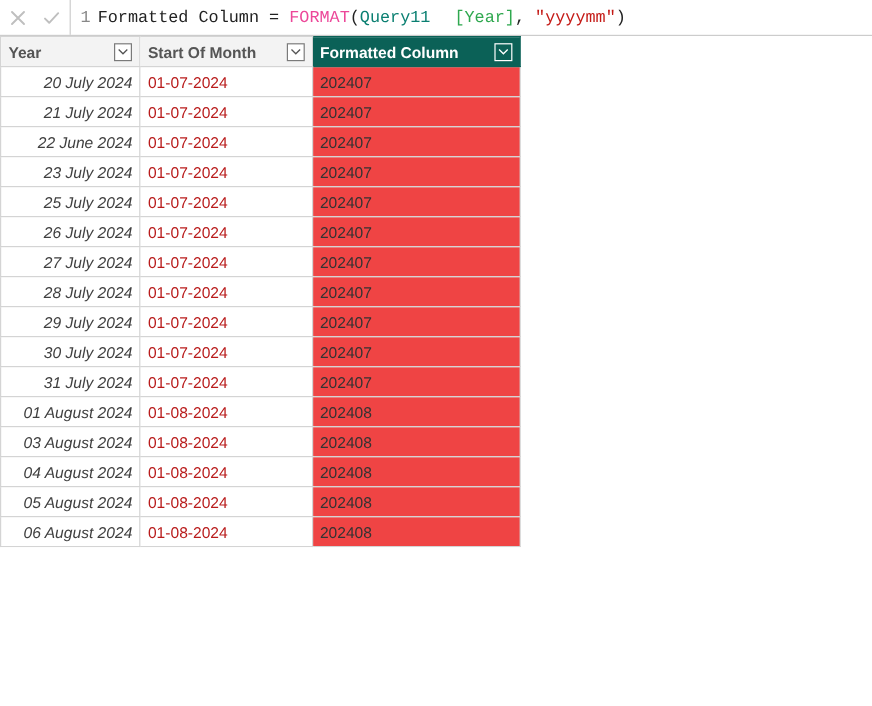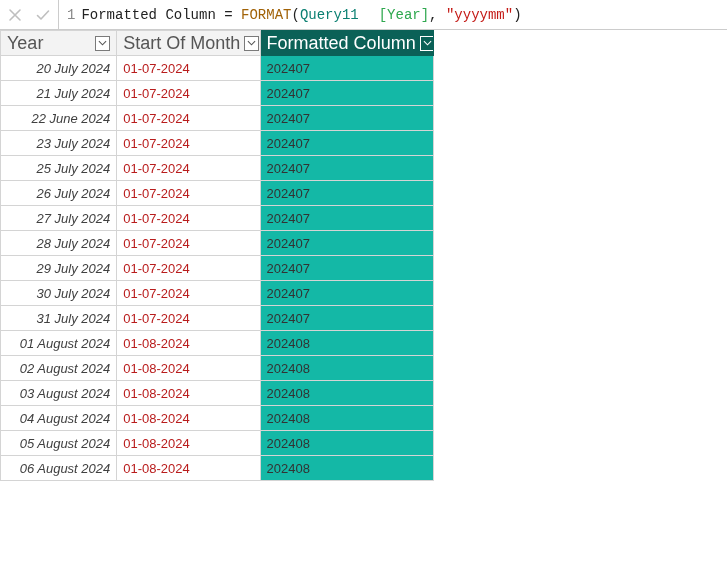--- a/index.html
+++ b/index.html
@@ -48,21 +48,21 @@
   .fb-code {
     display: flex;
     align-items: center;
     font-family: Consolas, "Courier New", monospace;
     font-size: 14px;
     white-space: pre;
     flex: 1;
     overflow: hidden;
   }
   .tk-text { color: #222; }
-  .tk-func { color: #a16207; }
+  .tk-func { color: #ec4899; }
   .tk-paren{ color: #222; }
   .tk-tbl  { color: #0a7f71; }
   .tk-col  { color: #2fa84f; margin-left: 20px; }
   .tk-comma{ color: #222; }
   .tk-str  { color: #c41a16; }
 
   .grid {
     border-collapse: collapse;
     width: 434px;
     table-layout: fixed;
@@ -72,22 +72,22 @@
     height: 25px;
     padding: 0 6px;
     vertical-align: middle;
     overflow: hidden;
     white-space: nowrap;
     text-overflow: ellipsis;
   }
   .grid th {
     background: #f3f3f3;
     color: #555;
-    font-weight: 400;
-    font-size: 18px;
+    font-weight: 700;
+    font-size: 13px;
     position: relative;
   }
   .th-inner {
     display: flex;
     align-items: center;
     justify-content: center;
     gap: 4px;
     height: 100%;
   }
   .th-inner.left { justify-content: flex-start; }
@@ -104,21 +104,21 @@
   }
   .filter-box svg { width: 9px; height: 6px; }
   th.col-year { width: 116px; text-align: center;}
   th.col-som  { width: 143px; }
   th.col-fmt  { width: 173px; background:#0b6157; color:#fff; border:1px solid #0b6157;}
   th.col-fmt .filter-box { background:#0b6157; border:1px solid #fff; }
   th.col-fmt .filter-box svg polyline { stroke:#fff; }
 
   td.cell-year { text-align: right; font-style: italic; color:#404040;}
   td.cell-som  { text-align: left; color:#b91c1c;}
-  td.cell-fmt  { text-align: left; background:#14b8a6; color:#333;}
+  td.cell-fmt  { text-align: left; background:#ef4444; color:#333;}
 
   .grid tbody tr td { font-size: 13px; }
   .grid-wrapper { overflow: hidden; }
 </style>
 </head>
 <body>
 
 <div class="formula-bar">
   <div class="fb-buttons">
     <div class="fb-btn">
@@ -229,25 +229,20 @@
           <td class="cell-year">31 July 2024</td>
           <td class="cell-som">01-07-2024</td>
           <td class="cell-fmt">202407</td>
         </tr>
         <tr>
           <td class="cell-year">01 August 2024</td>
           <td class="cell-som">01-08-2024</td>
           <td class="cell-fmt">202408</td>
         </tr>
         <tr>
-          <td class="cell-year">02 August 2024</td>
-          <td class="cell-som">01-08-2024</td>
-          <td class="cell-fmt">202408</td>
-        </tr>
-        <tr>
           <td class="cell-year">03 August 2024</td>
           <td class="cell-som">01-08-2024</td>
           <td class="cell-fmt">202408</td>
         </tr>
         <tr>
           <td class="cell-year">04 August 2024</td>
           <td class="cell-som">01-08-2024</td>
           <td class="cell-fmt">202408</td>
         </tr>
         <tr>

